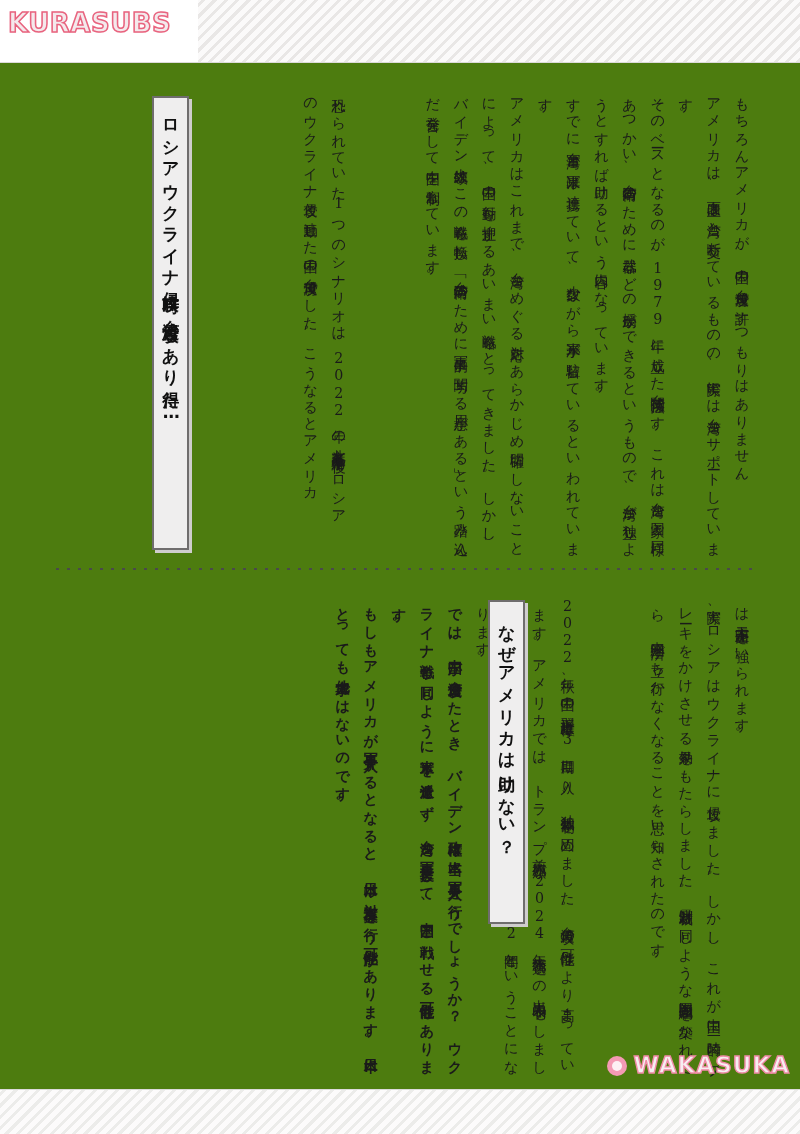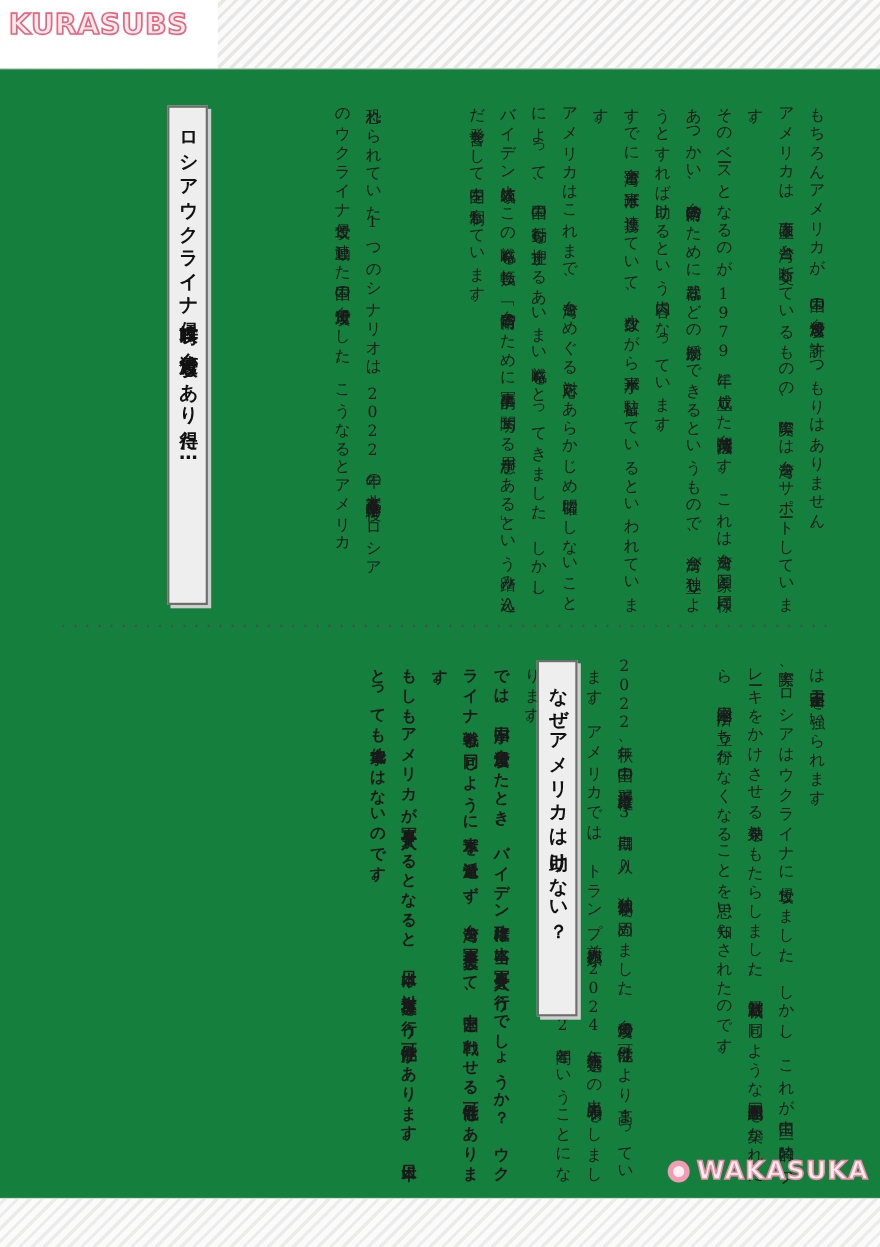--- a/index.html
+++ b/index.html
@@ -13,21 +13,21 @@
     position: relative;
     overflow: hidden;
     font-family: "DejaVu Serif", "Liberation Serif", serif;
     color: #1a1a1a;
   }
 
   
   .page {
     position: absolute;
     inset: 0;
-    background: #15803d;
+    background: #4d7c0f;
   }
 
   
   .top-banner {
     position: absolute;
     left: 0; top: 0;
     width: 800px; height: 62px;
     background:
       repeating-linear-gradient(
         -45deg,

